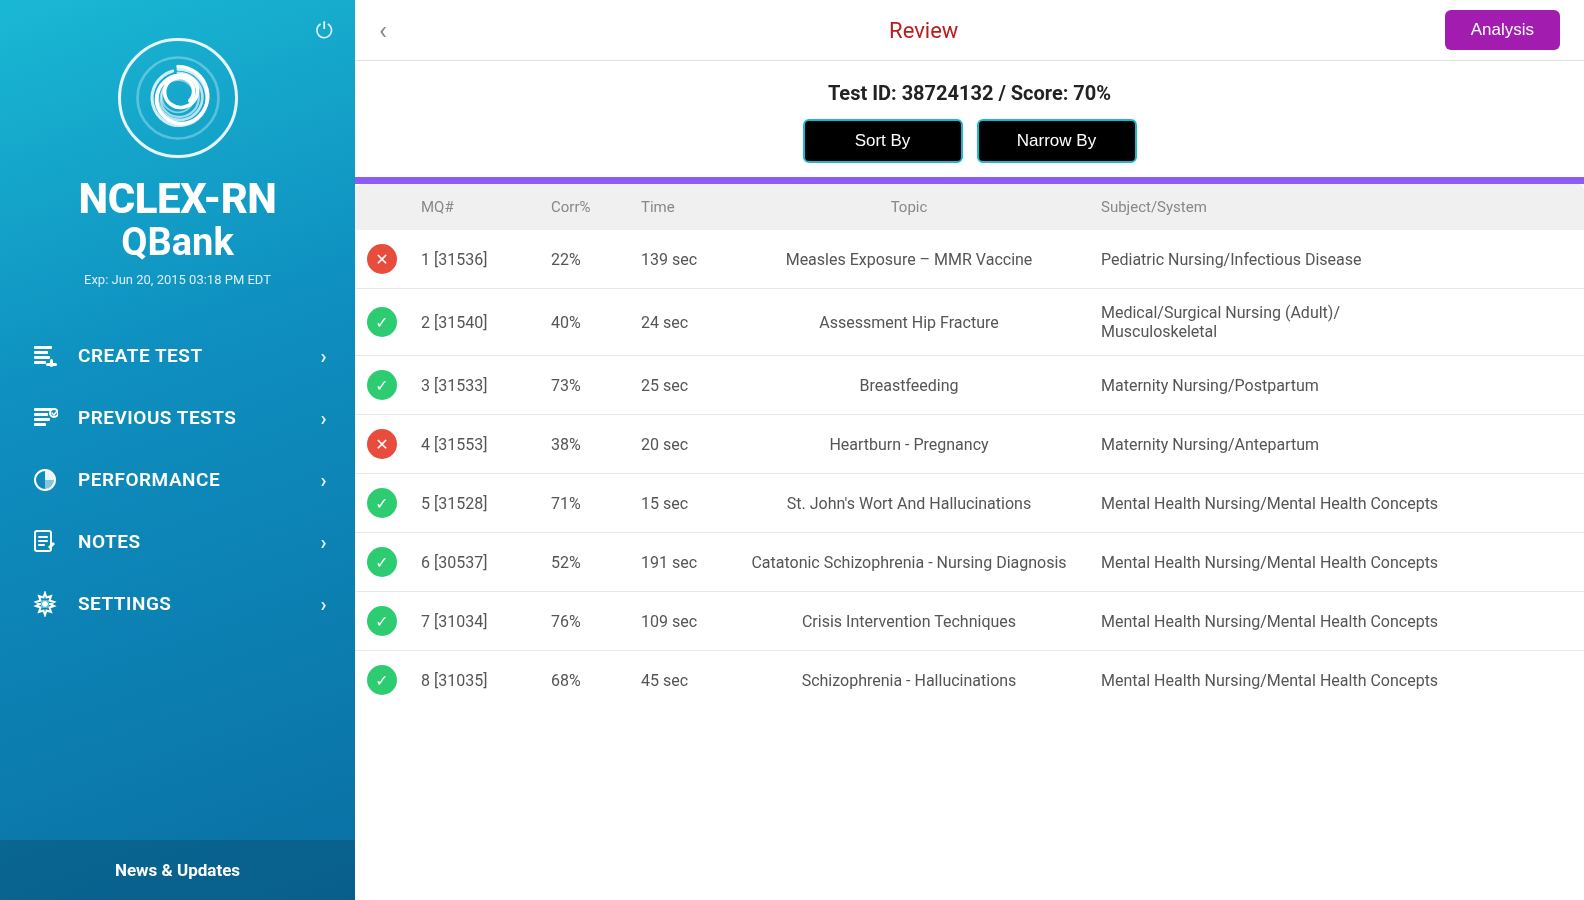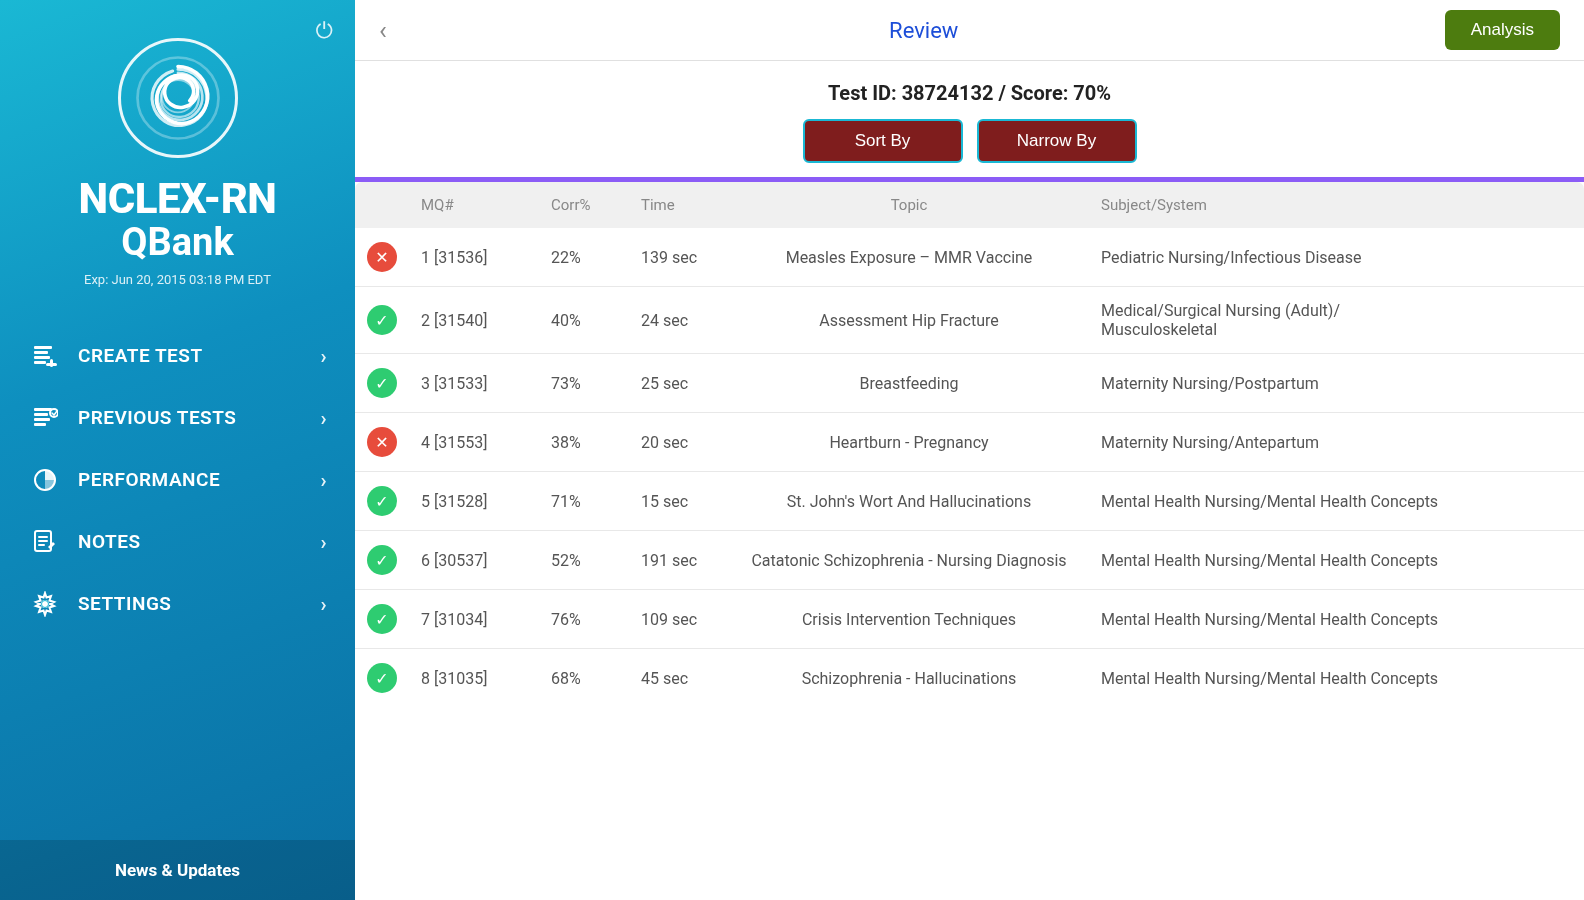--- a/index.html
+++ b/index.html
@@ -148,57 +148,57 @@
       cursor: pointer;
       margin-right: 16px;
       line-height: 1;
     }
 
     .page-title {
       flex: 1;
       text-align: center;
       font-size: 22px;
       font-weight: 400;
-      color: #1d4ed8;
+      color: #b91c1c;
     }
 
     .analysis-btn {
-      background: #4d7c0f;
+      background: #a21caf;
       color: #fff;
       border: none;
       border-radius: 6px;
       padding: 10px 26px;
       font-size: 17px;
       font-weight: 500;
       cursor: pointer;
     }
 
     
     .score-area {
       display: flex;
       flex-direction: column;
       align-items: center;
       padding: 20px 10px 14px;
-      border-bottom: 5px solid #8b5cf6;
+      border-bottom: 7px solid #8b5cf6;
     }
 
     .score-text {
       font-size: 20px;
       font-weight: 700;
       color: #222;
       margin-bottom: 14px;
     }
 
     .action-buttons {
       display: flex;
       gap: 14px;
     }
 
     .action-btn {
-      background: #7f1d1d;
+      background: #000000;
       color: #fff;
       border: 2px solid #1ab8d4;
       border-radius: 6px;
       padding: 10px 36px;
       font-size: 17px;
       font-weight: 500;
       cursor: pointer;
       min-width: 160px;
       text-align: center;
     }

